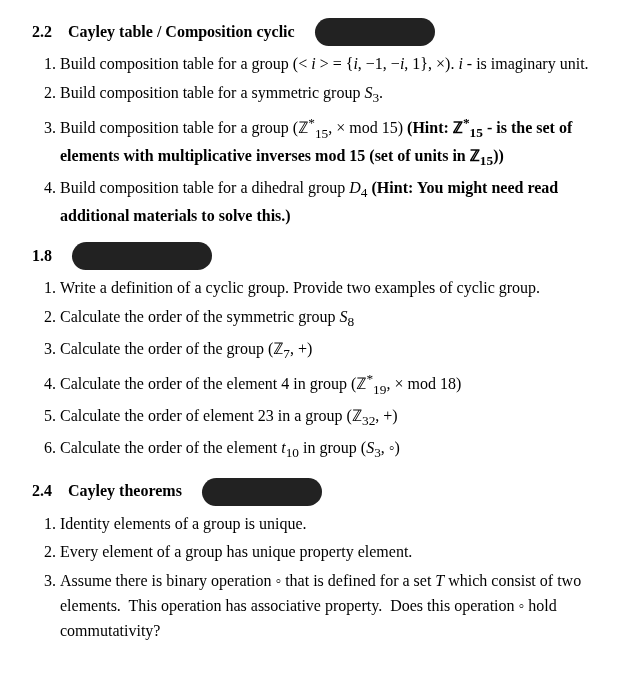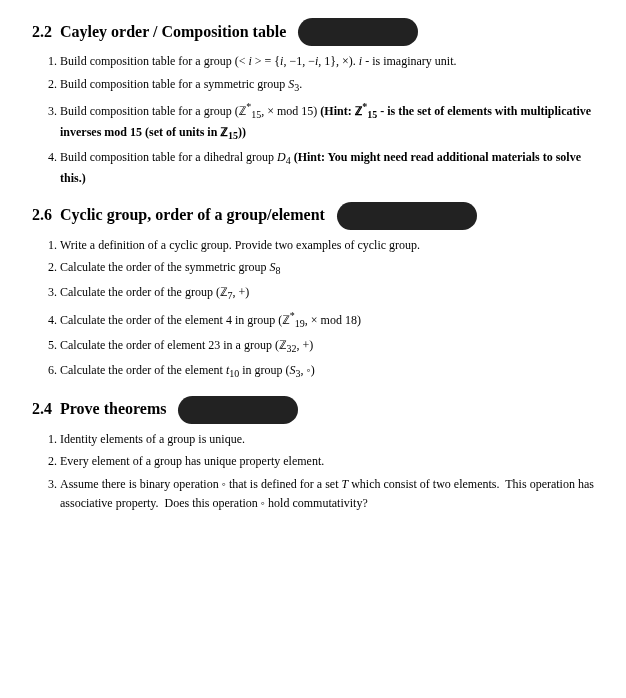--- a/index.html
+++ b/index.html
@@ -19,21 +19,21 @@
       line-height: 1.55;
     }
 
     .section {
       margin-bottom: 36px;
     }
 
     .section-header {
       display: flex;
       align-items: center;
-      gap: 8px;
+      gap: 16px;
       margin-bottom: 6px;
     }
 
     .section-number {
       font-size: 16px;
       font-weight: bold;
     }
 
     .section-title {
       font-size: 16px;
@@ -58,21 +58,21 @@
       width: 120px;
     }
 
     ol {
       margin-left: 28px;
       margin-top: 2px;
     }
 
     ol li {
       margin-bottom: 4px;
-      font-size: 12px;
+      font-size: 16px;
     }
 
     .bold {
       font-weight: bold;
     }
 
     .italic {
       font-style: italic;
     }
 
@@ -84,43 +84,42 @@
       margin-bottom: 14px;
     }
   </style>
 </head>
 <body>
 
 <div>
   <div class="section subsection-gap">
     <div class="section-header">
       <span class="section-number">2.2</span>
-      <span class="section-title">Cayley order / Composition table</span>
+      <span class="section-title">Cayley table / Composition cyclic</span>
       <span class="redacted-blob medium"></span>
     </div>
     <ol>
       <li>
         Build composition table for a group (&lt; <span class="math">i</span> &gt; = {<span class="math">i</span>, −1, −<span class="math">i</span>, 1}, ×). <span class="math">i</span> - is imaginary unit.
       </li>
       <li>
         Build composition table for a symmetric group <span class="math">S</span><sub>3</sub>.
       </li>
       <li>
         Build composition table for a group (ℤ<sup>*</sup><sub>15</sub>, × mod 15) <span class="bold">(Hint: ℤ<sup>*</sup><sub>15</sub> - is the set of elements with multiplicative inverses mod 15 (set of units in ℤ<sub>15</sub>))</span>
       </li>
       <li>
         Build composition table for a dihedral group <span class="math">D</span><sub>4</sub> <span class="bold">(Hint: You might need read additional materials to solve this.)</span>
       </li>
     </ol>
   </div>
 
   <div class="section subsection-gap">
     <div class="section-header">
-      <span class="section-number">2.6</span>
-      <span class="section-title">Cyclic group, order of a group/element</span>
+      <span class="section-number">1.8</span>
       <span class="redacted-blob wide"></span>
     </div>
     <ol>
       <li>
         Write a definition of a cyclic group. Provide two examples of cyclic group.
       </li>
       <li>
         Calculate the order of the symmetric group <span class="math">S</span><sub>8</sub>
       </li>
       <li>
@@ -134,21 +133,21 @@
       </li>
       <li>
         Calculate the order of the element <span class="math">t</span><sub>10</sub> in group (<span class="math">S</span><sub>3</sub>, ◦)
       </li>
     </ol>
   </div>
 
   <div class="section">
     <div class="section-header">
       <span class="section-number">2.4</span>
-      <span class="section-title">Prove theorems</span>
+      <span class="section-title">Cayley theorems</span>
       <span class="redacted-blob medium"></span>
     </div>
     <ol>
       <li>
         Identity elements of a group is unique.
       </li>
       <li>
         Every element of a group has unique property element.
       </li>
       <li>

